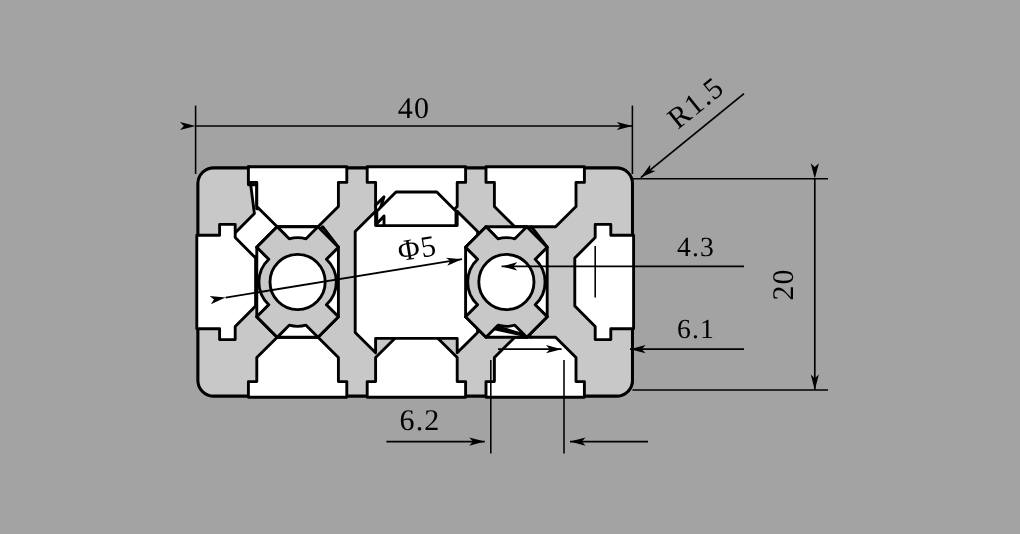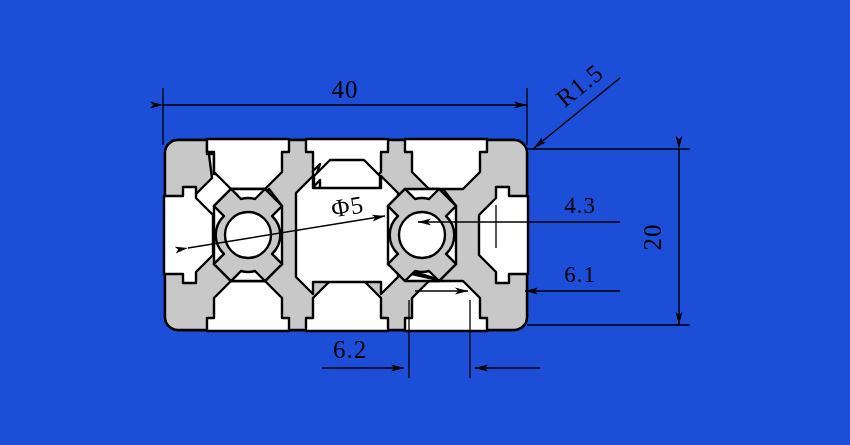--- a/index.html
+++ b/index.html
@@ -11,21 +11,21 @@
   body {
     width: 850px;
     height: 445px;
     overflow: hidden;
     font-family: "Liberation Serif", "DejaVu Serif", serif;
   }
   #drawing-root {
     position: relative;
     width: 850px;
     height: 445px;
-    background: #1d4ed8;
+    background: #a3a3a3;
   }
   svg#cad-canvas {
     position: absolute;
     left: 0;
     top: 0;
     width: 850px;
     height: 445px;
     display: block;
   }
   .dim-text {

